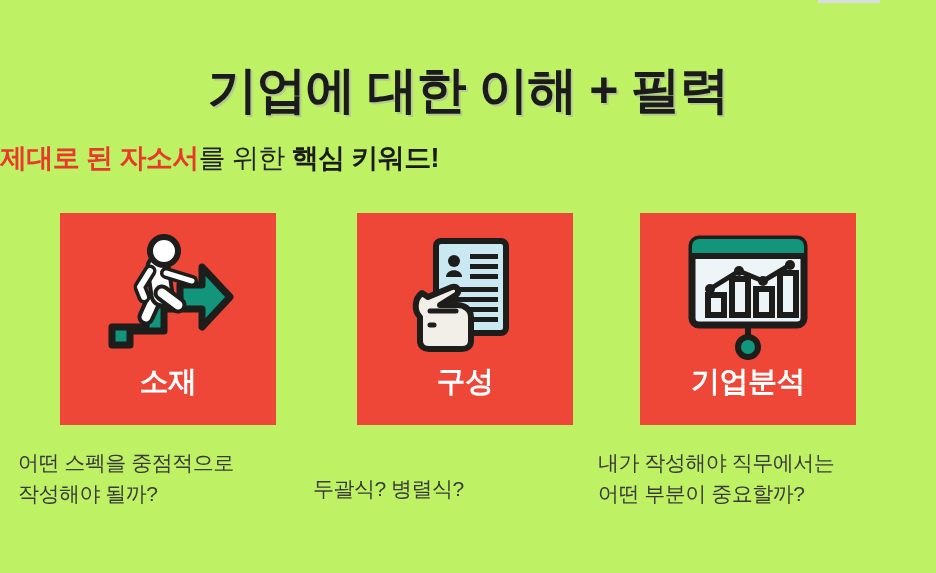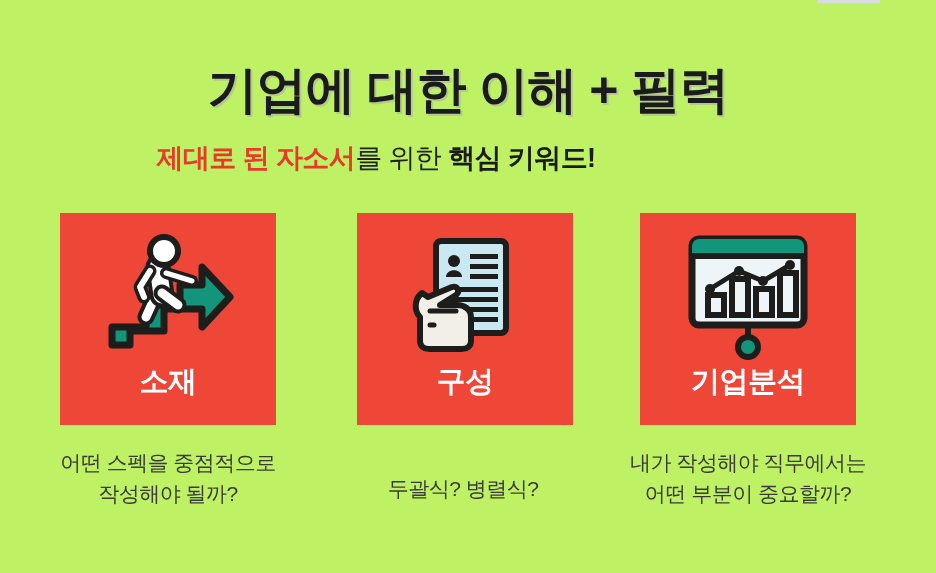--- a/index.html
+++ b/index.html
@@ -43,21 +43,21 @@
     letter-spacing: -1px;
     color: #1b1b1b;
     text-shadow: 2px 2px 0 rgba(170,170,175,0.55);
     white-space: nowrap;
   }
   .subtitle {
     position: absolute;
     top: 140px;
     left: 0;
     width: 752px;
-    text-align: center;
+    text-align: left;
     font-size: 27px;
     letter-spacing: -0.6px;
     color: #1b1b1b;
     white-space: nowrap;
   }
   .subtitle .hl {
     color: #e8392b;
     font-weight: 700;
   }
   .subtitle .mid {
@@ -113,21 +113,21 @@
     position: absolute;
     top: 447px;
     left: 0;
     width: 936px;
     height: 100px;
   }
   .caption {
     position: absolute;
     top: 0;
     width: 300px;
-    text-align: center;
+    text-align: left;
     font-size: 21px;
     line-height: 31px;
     color: #3a3a3a;
     letter-spacing: -0.5px;
   }
   .caption.p0 { left: 18px; }
   .caption.p1 { left: 313px; top: 26px; }
   .caption.p2 { left: 598px; }
   .caption .ln { display: block; }
 </style>

